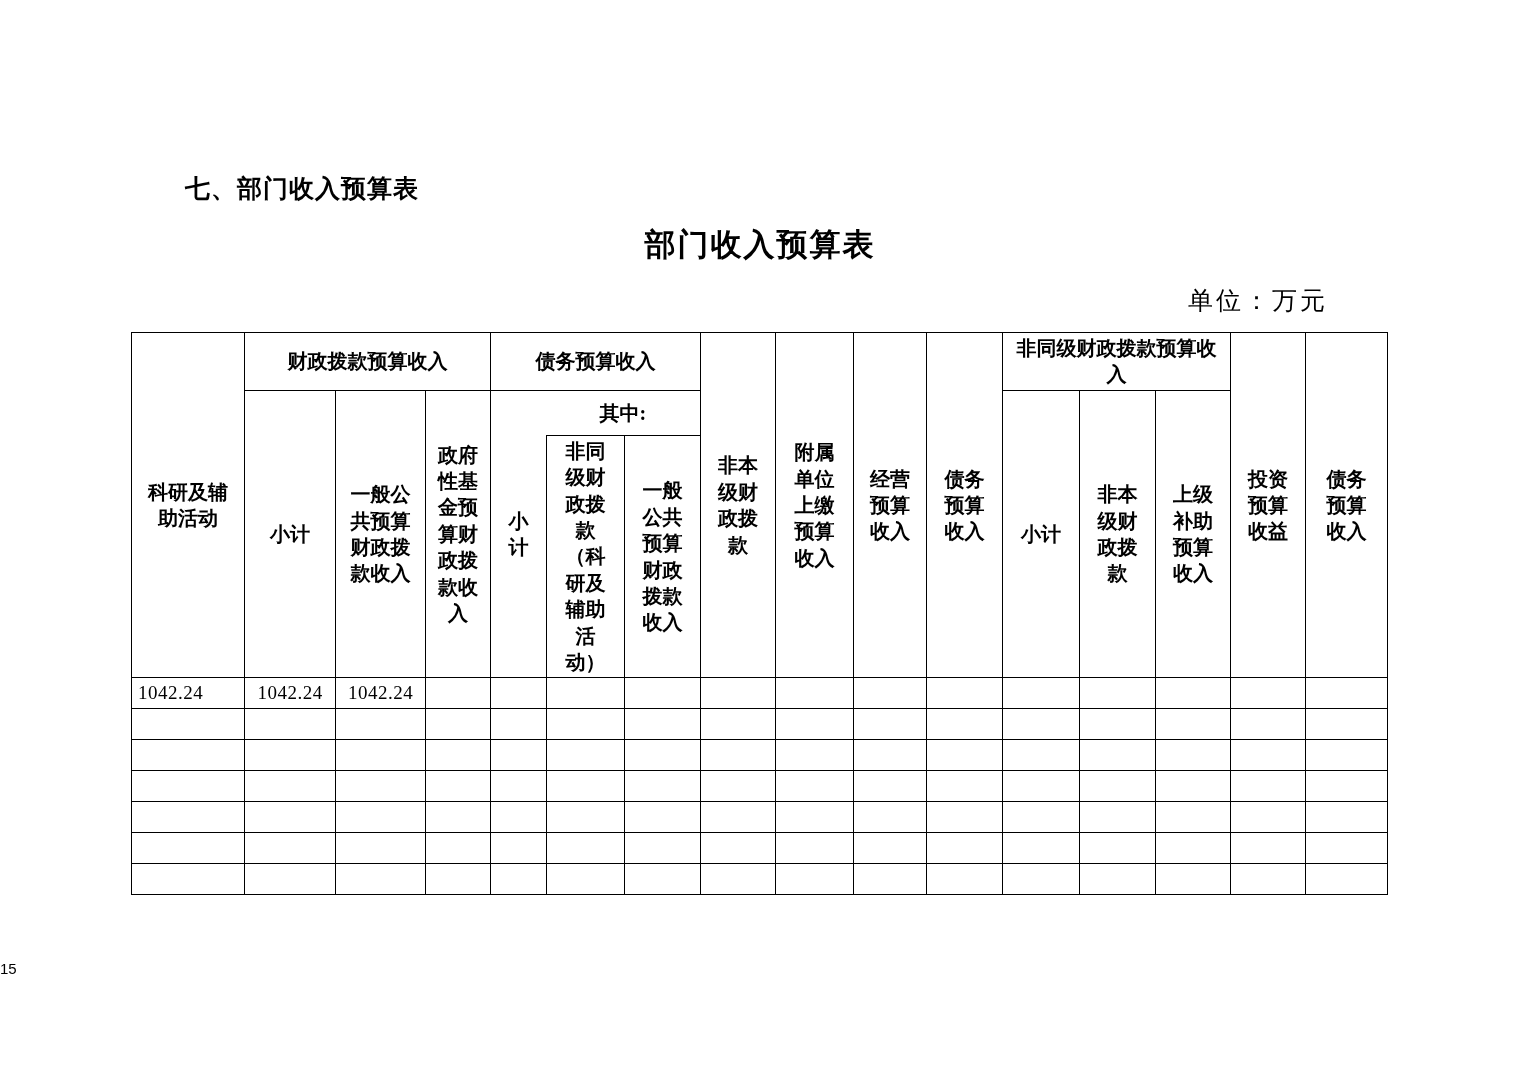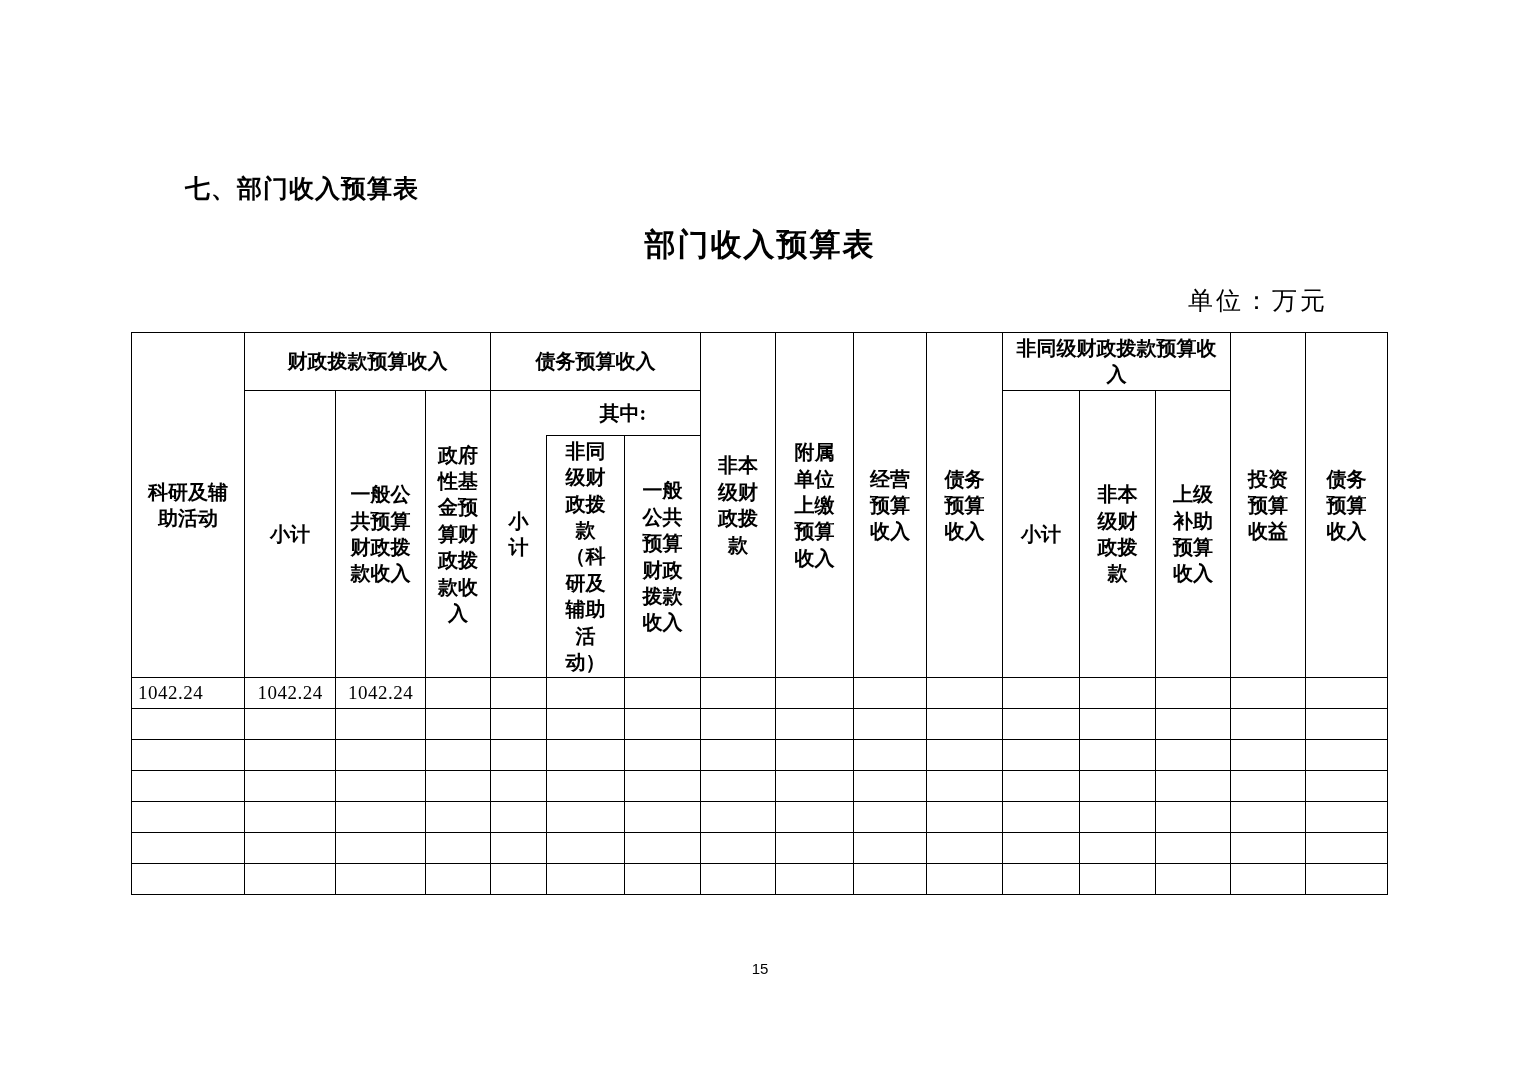--- a/index.html
+++ b/index.html
@@ -71,21 +71,21 @@
     font-size: 19px;
     letter-spacing: 0.5px;
     padding: 1px 4px;
   }
   tbody td.c-left { text-align: left; padding-left: 6px; }
   .page-number {
     position: absolute;
     left: 0;
     right: 0;
     top: 960px;
-    text-align: center;
+    text-align: left;
     font-size: 15px;
     font-family: "Liberation Sans", "DejaVu Sans", sans-serif;
   }
 </style>
 </head>
 <body>
 
 <div class="page">
 
   <div class="section-heading">七、部门收入预算表</div>

